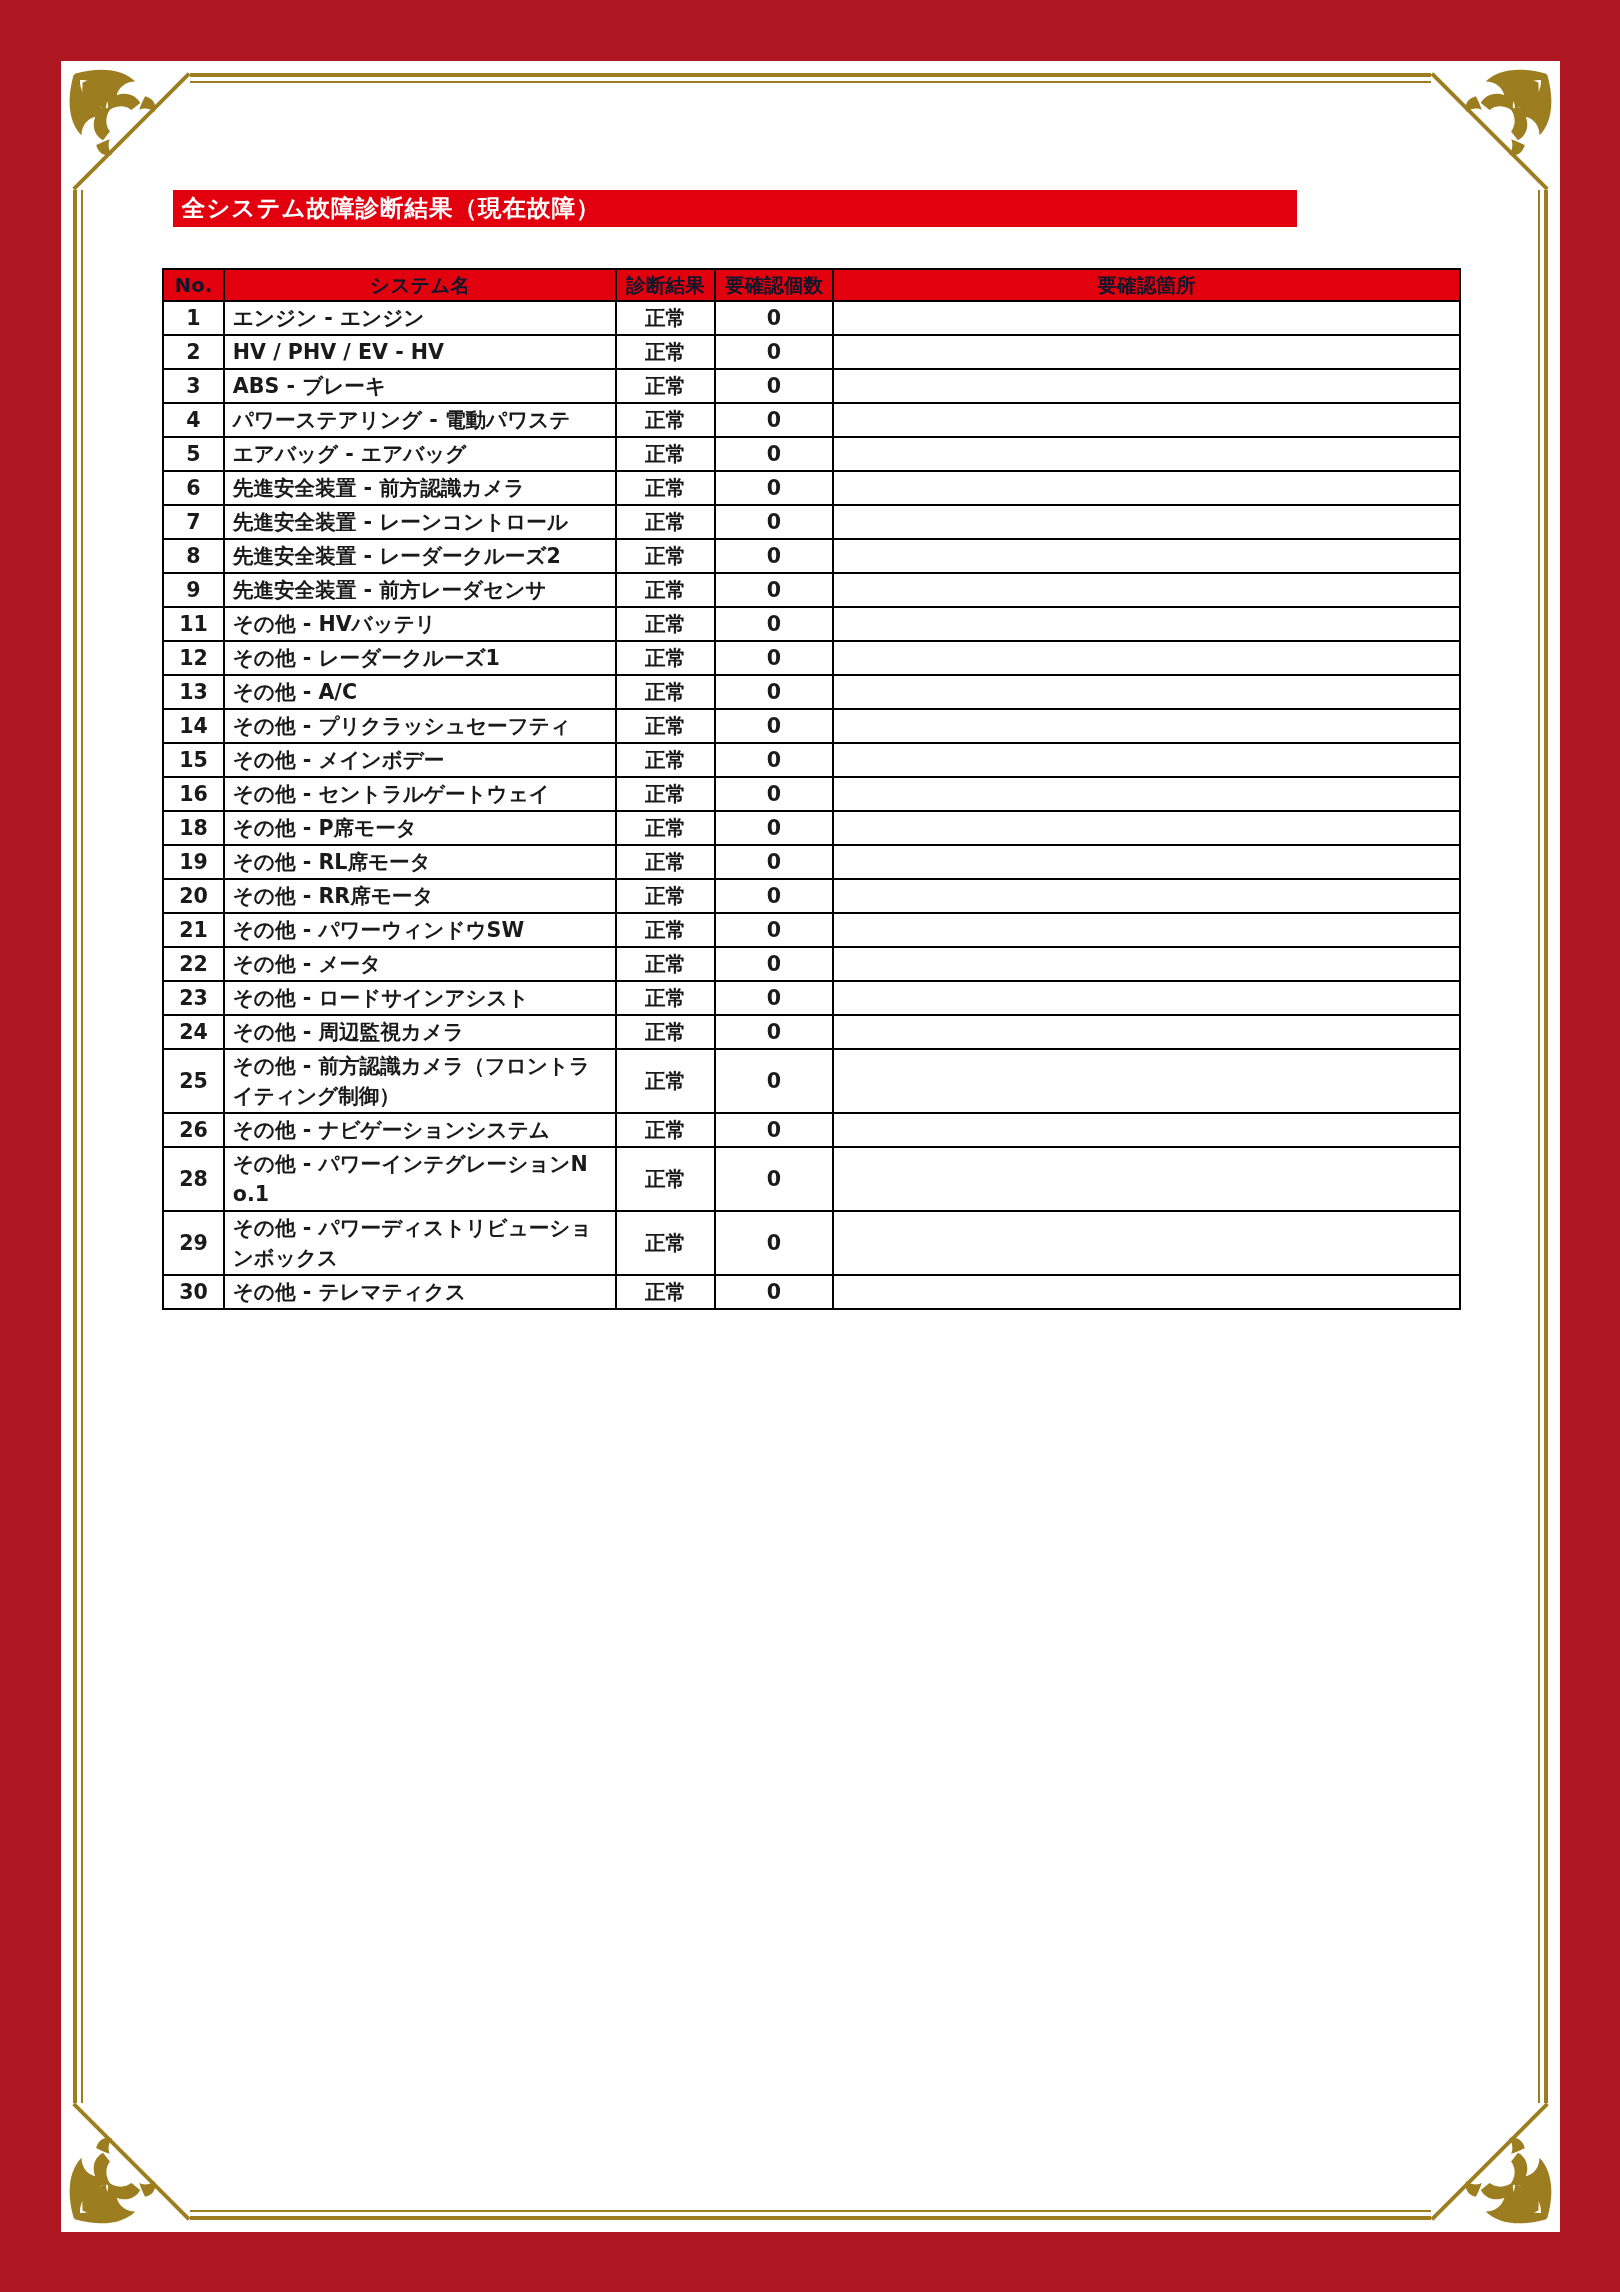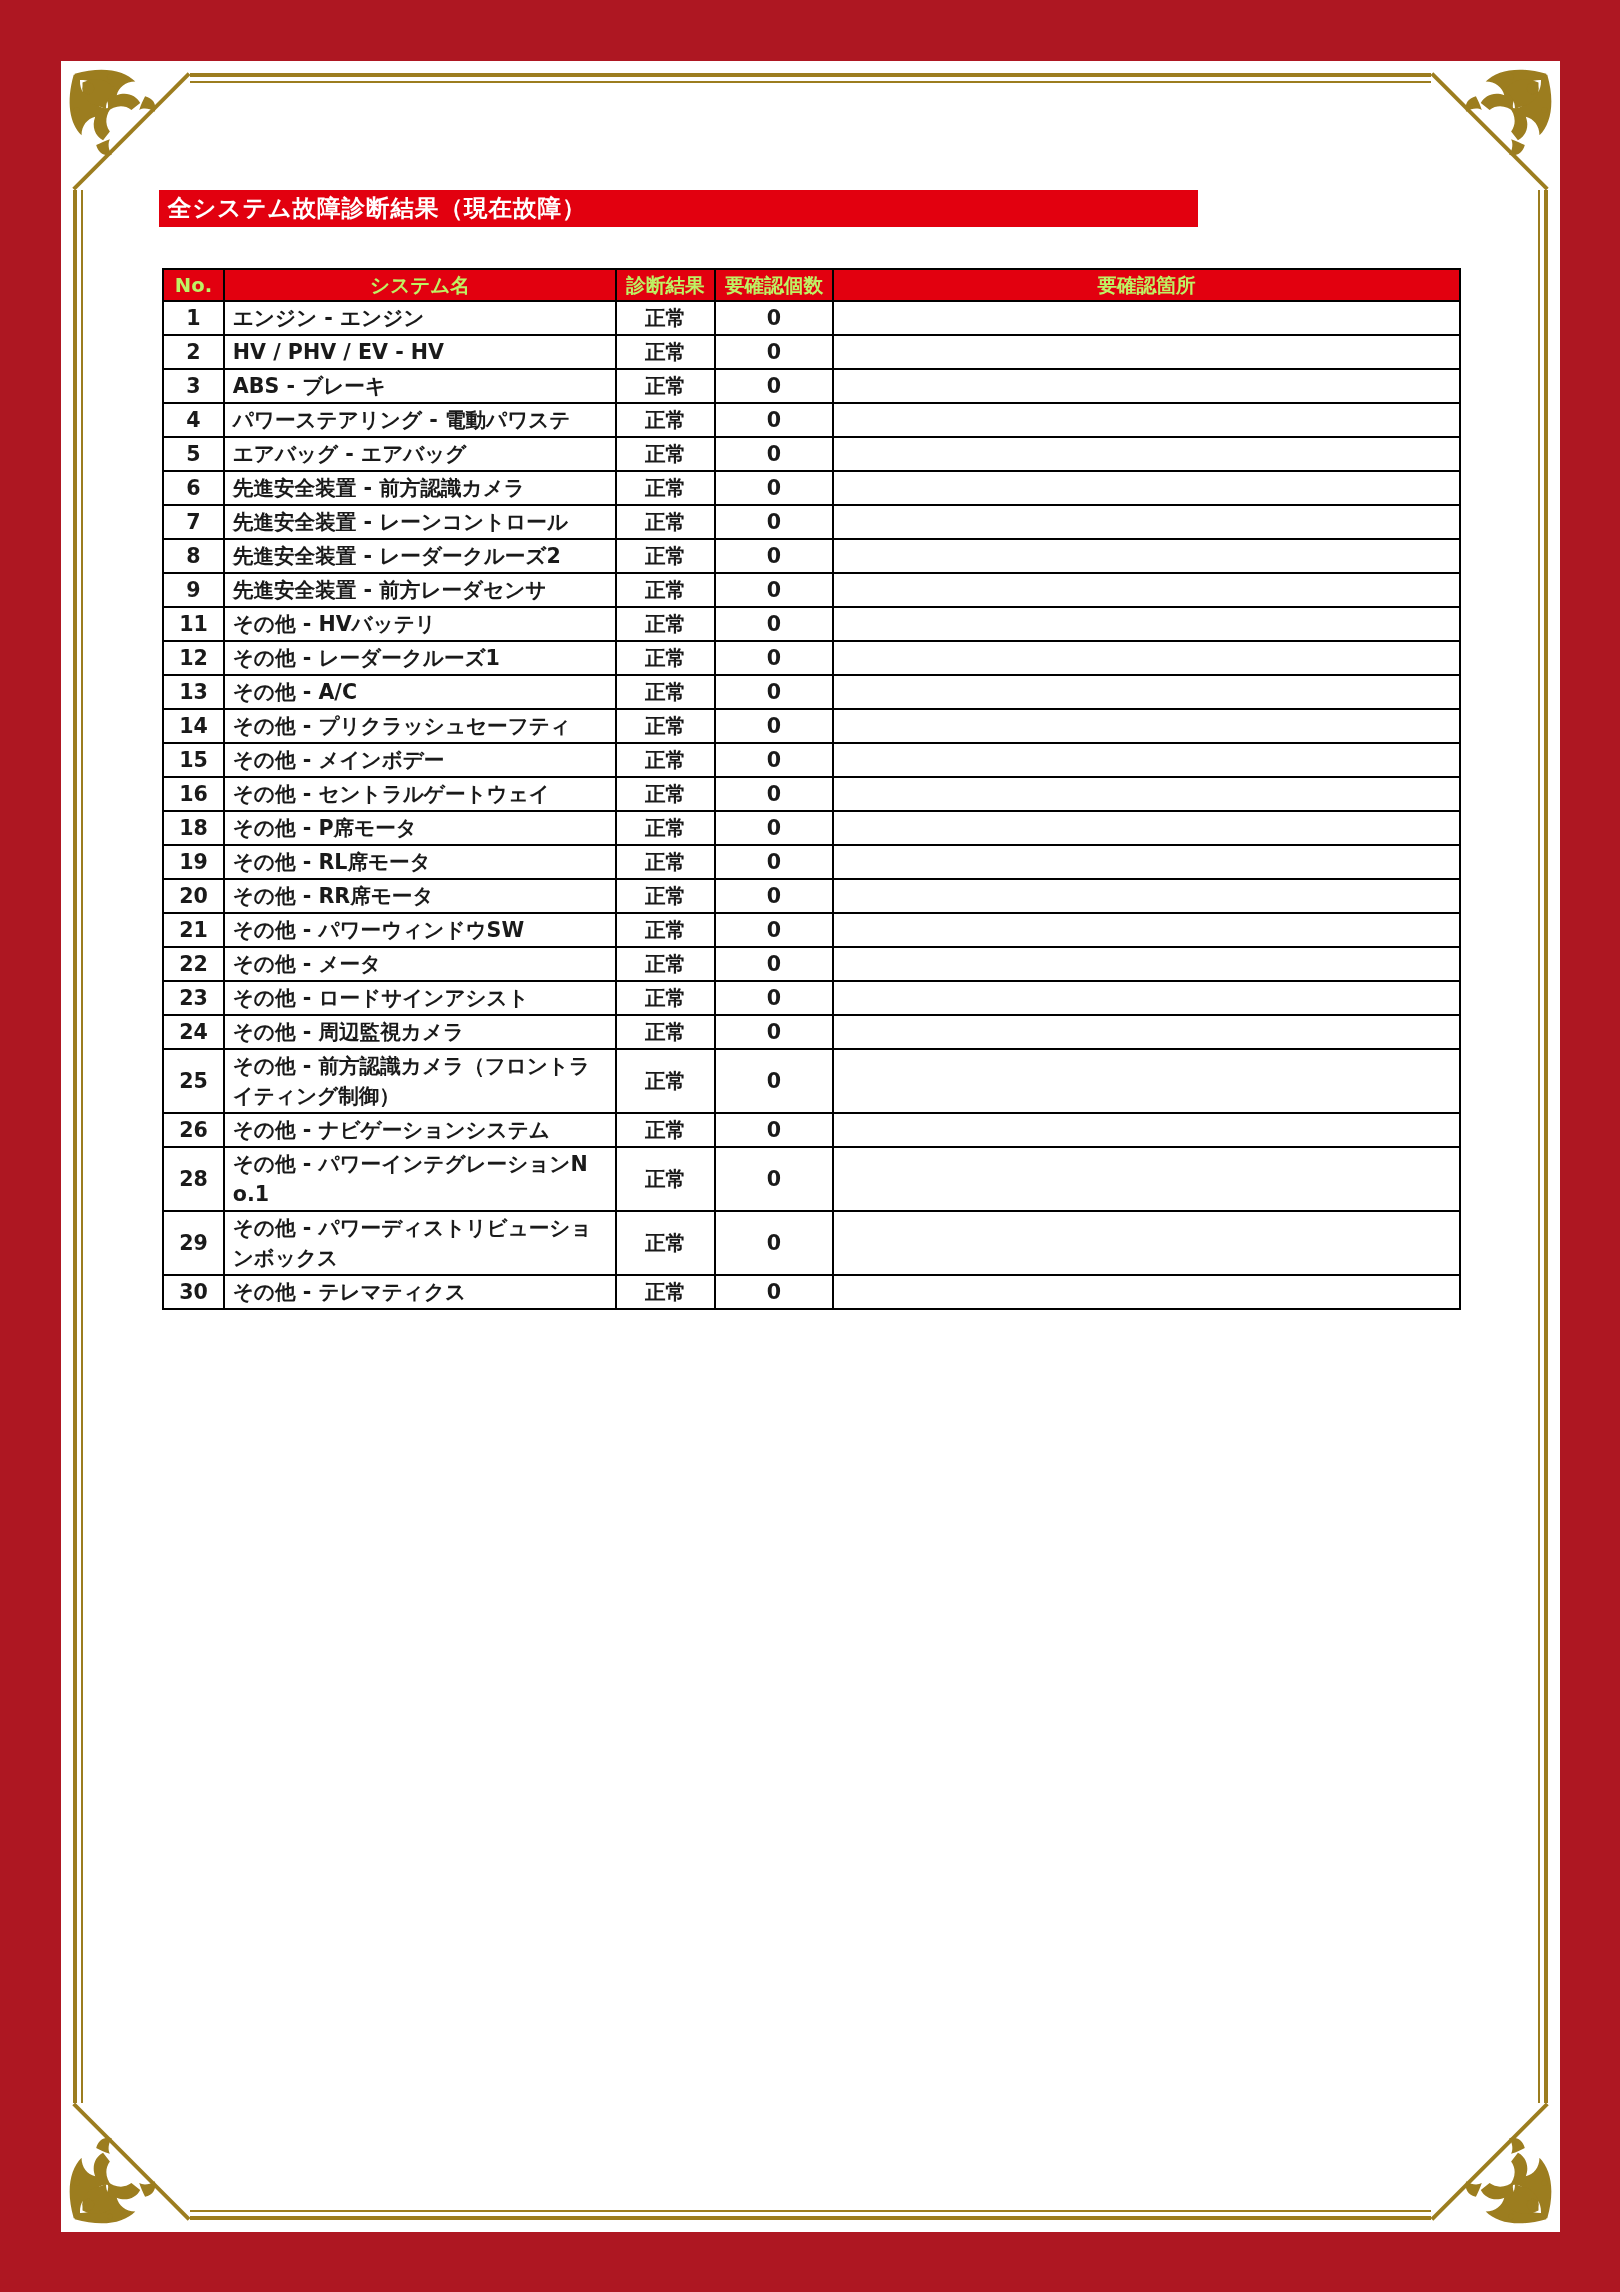--- a/index.html
+++ b/index.html
@@ -36,22 +36,22 @@
   .fl.i-right{top:129px;bottom:129px;right:19.6px;width:2px;}
   
   .corner{position:absolute;width:132px;height:132px;}
   .corner.tl{left:0;top:0;}
   .corner.tr{right:0;top:0;transform:scaleX(-1);}
   .corner.bl{left:0;bottom:0;transform:scaleY(-1);}
   .corner.br{right:0;bottom:0;transform:scale(-1,-1);}
   
   .title-bar{
     position:absolute;
-    left:98px;top:129px;
-    width:1039px;height:37px;
+    left:112px;top:129px;
+    width:1124px;height:37px;
     background:var(--accent);
     color:#fff;
     font-size:23.5px;
     line-height:37px;
     padding-left:8.8px;
     letter-spacing:1px;
   }
   
   table.diag{
     position:absolute;
@@ -59,21 +59,21 @@
     width:1297px;
     border-collapse:collapse;
     table-layout:fixed;
   }
   table.diag th,table.diag td{
     border:2px solid #000;
     overflow:hidden;
   }
   table.diag th{
     background:var(--accent);
-    color:#bef264;
+    color:#0f172a;
     font-size:19.6px;
     font-weight:bold;
     height:32px;
     text-align:center;
   }
   table.diag td{
     font-size:20.6px;
     font-weight:bold;
     color:var(--ink);
     height:29px;

